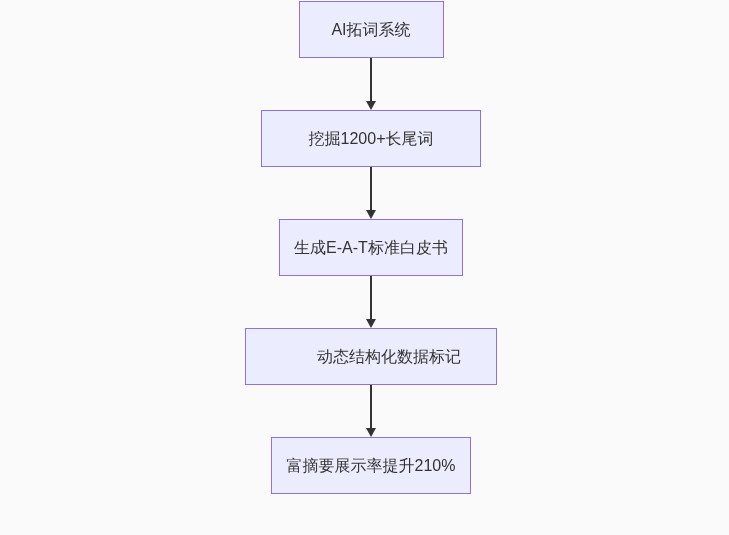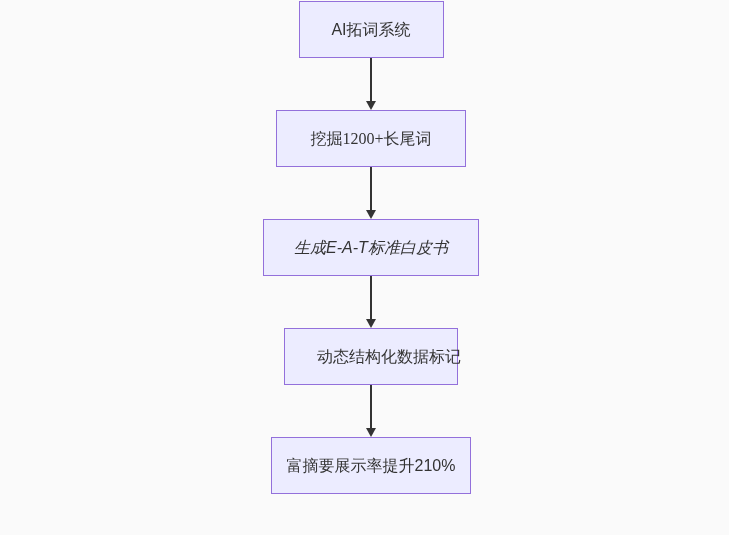--- a/index.html
+++ b/index.html
@@ -34,23 +34,23 @@
     display:flex;
     align-items:center;
     justify-content:center;
     color:var(--text-color);
     font-size:16px;
     line-height:1;
     white-space:nowrap;
     flex:0 0 auto;
   }
   .n1{width:145px;}
-  .n2{width:190px;font-family:Liberation Serif, serif;}
-  .n3{width:216px;font-style:italic;}
-  .n4{width:174px;padding-left:36px;}
+  .n2{width:220px;}
+  .n3{width:184px;}
+  .n4{width:252px;padding-left:36px;}
   .n5{width:200px;}
   .arrow{
     height:52px;
     flex:0 0 auto;
     display:flex;
     flex-direction:column;
     align-items:center;
   }
   .arrow .line{
     width:2px;

